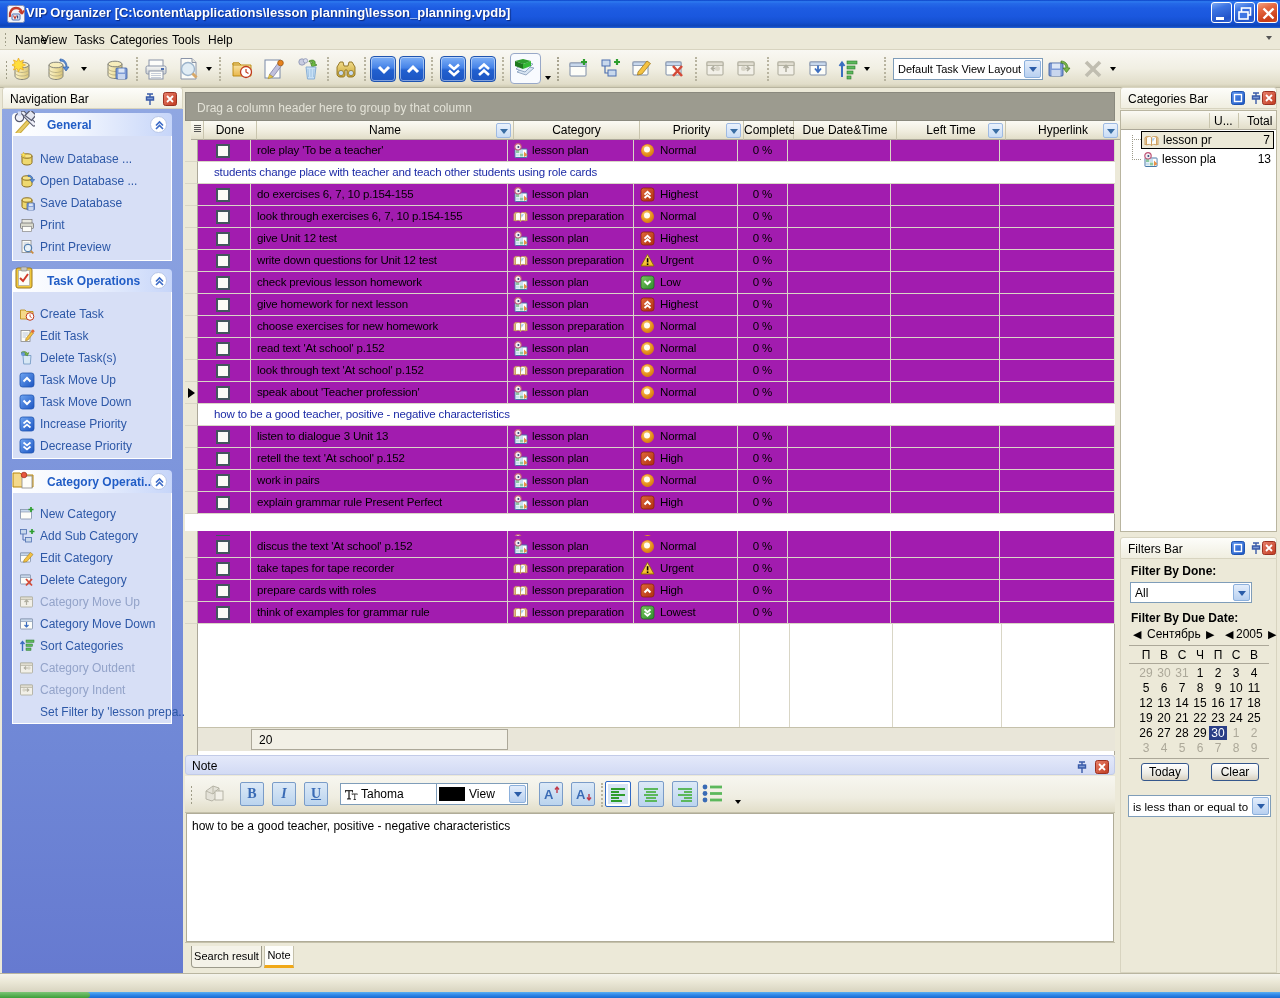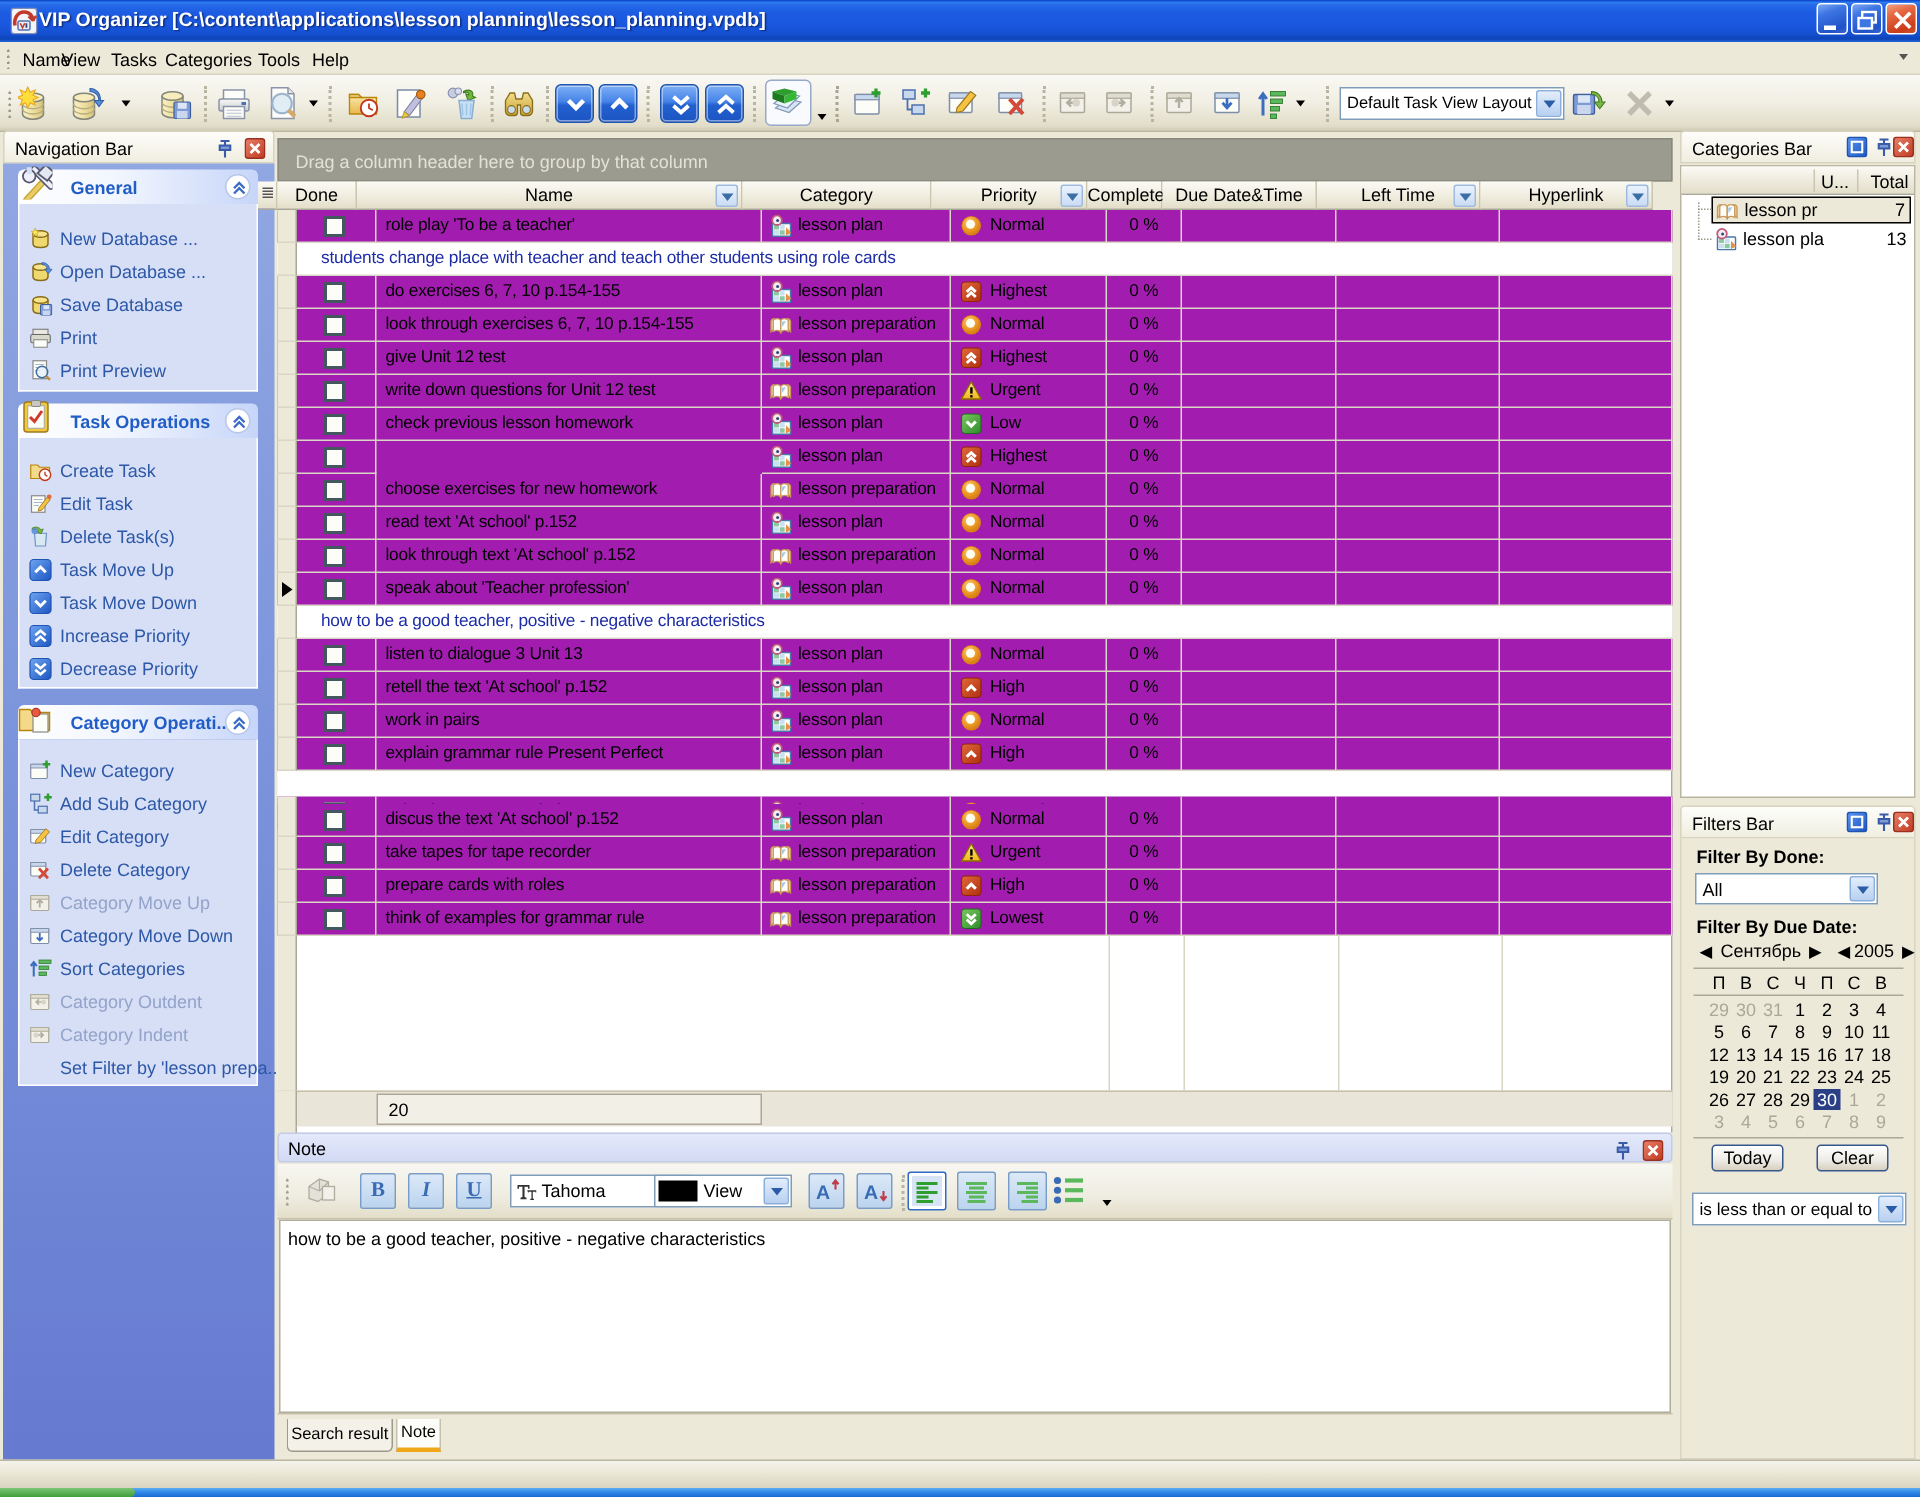--- a/index.html
+++ b/index.html
@@ -45,21 +45,21 @@
 .secbody { position:absolute; left:0; width:160px; background:#D7DFF6; border:1px solid #fff; border-top:none; }
 .navitem { position:absolute; left:6px; height:22px; font-size:12px; color:#2D58A7; white-space:nowrap; }
 .navitem.dis { color:#93A3C9; }
 .navitem .ni { position:absolute; left:0px; top:2px; width:16px; height:16px; }
 .navitem .nt { position:absolute; left:21px; top:3px; }
 .secicon { position:absolute; left:4px; top:-4px; width:26px; height:26px; }
 
 
 #groupbar { left:185px; top:92px; width:930px; height:29px; background:#9C9B8F; border:1px solid #8A897E; }
 #groupbar .t { position:absolute; left:11px; top:8px; color:#E3E2D7; font-size:12px; }
-#gridhdr { left:172px; top:121px; width:930px; height:19px; }
+#gridhdr { left:191px; top:121px; width:930px; height:19px; }
 .hcell { position:absolute; top:0; height:19px; background:linear-gradient(180deg,#FBFAF4 0%,#F0EDDF 55%,#E2DEC9 100%); border-right:1px solid #C9C5AE; border-bottom:1px solid #ACA899; color:#000; font-size:12px; text-align:center; line-height:18px; }
 .harr { position:absolute; top:2px; width:15px; height:15px; background:linear-gradient(180deg,#EAF2FD,#C9DCF5); border:1px solid #9EBAE3; border-radius:2px; }
 .harr:after { content:""; position:absolute; left:3px; top:5px; border-left:4px solid transparent; border-right:4px solid transparent; border-top:5px solid #3A6EA5; }
 .grow { position:absolute; left:0; width:930px; height:22px; background:#a21caf; letter-spacing:-0.15px; }
 .gcell { position:absolute; top:0; height:22px; border-right:1px solid #D9D6C6; border-bottom:1px solid #D9D6C6; }
 .ind { left:0; width:13px; background:#ECE9D8; border-right:1px solid #ACA899; }
 .cdone { left:13px; width:53px; }
 .cname { left:66px; width:257px; font-size:11.5px; color:#000; padding:4px 0 0 6px; white-space:nowrap; overflow:hidden;}
 .ccat  { left:323px; width:126px; font-size:11.5px; color:#000; padding:4px 0 0 24px; white-space:nowrap;}
 .cpri  { left:449px; width:104px; font-size:11.5px; color:#000; padding:4px 12px 0 26px; white-space:nowrap;}
@@ -896,20 +896,21 @@
 <div class="gcell ccomp">0 %</div>
 <div class="gcell cdue"></div>
 <div class="gcell cleft"></div>
 <div class="gcell chyp"></div>
 </div>
 <div class="grow" style="top:154px;">
 <div class="gcell ind"></div>
 <div class="gcell cdone">
         <span class="cbx"></span>
       </div>
+<div class="gcell cname">give homework for next lesson</div>
 <div class="gcell ccat"><span class="catic" style="left:5px;"><svg width="15" height="15" viewBox="0 0 15 15" style="">
             <rect x="2" y="6" width="12" height="8.5" rx="0.5" fill="#FFFFFF" stroke="#4878A8" stroke-width="1"></rect>
             <rect x="3" y="7" width="3.3" height="3" fill="#8CC8A0"></rect>
             <rect x="6.8" y="7" width="3.3" height="3" fill="#C8E0F0"></rect>
             <rect x="10.6" y="7" width="2.6" height="3" fill="#FFFFFF"></rect>
             <rect x="3" y="10.5" width="3.3" height="3" fill="#C8E0F0"></rect>
             <rect x="6.8" y="10.5" width="3.3" height="3" fill="#8CC8A0"></rect>
             <rect x="10.6" y="10.5" width="2.6" height="3" fill="#C8E0F0"></rect>
             <path d="M11 8.5 L14.5 12 L11 14 Z" fill="#E89048"></path>
             <circle cx="5" cy="3.8" r="3.2" fill="#F4ECF2" stroke="#C05878" stroke-width="1.2"></circle>

